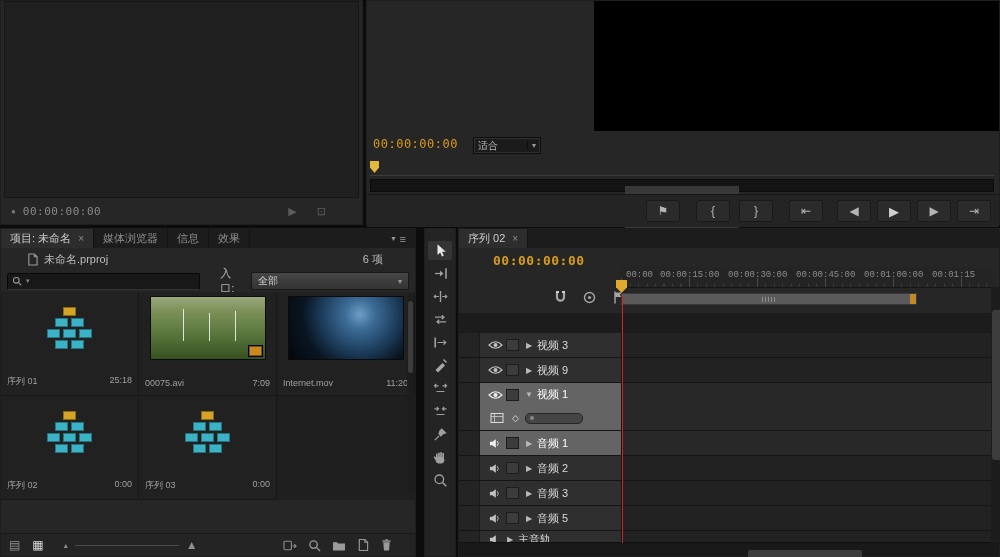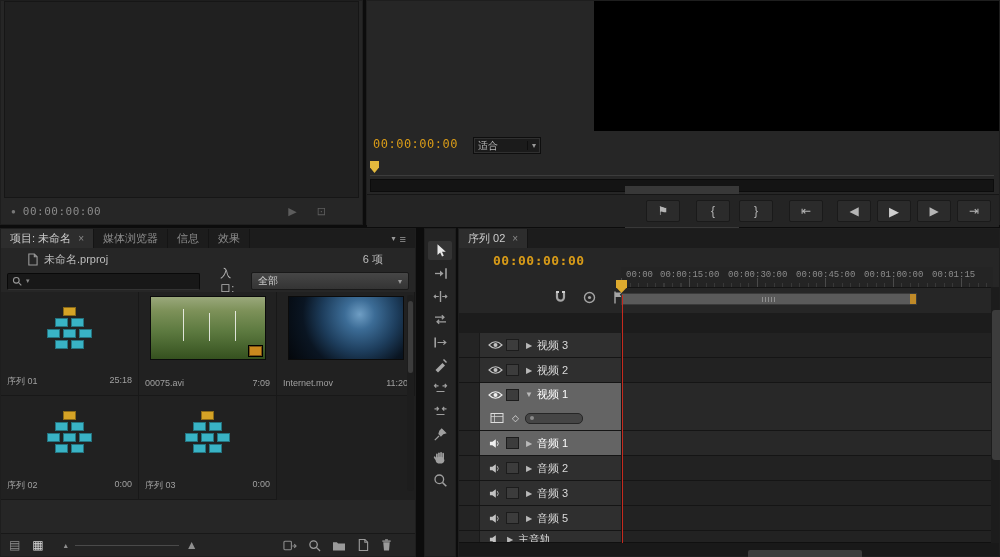--- a/index.html
+++ b/index.html
@@ -490,21 +490,21 @@
         <div class="tgut"></div>
         <div class="thead">
           <span class="ticon">
             <svg width="15" height="10" viewBox="0 0 15 10">
                 <path d="M1 5 Q7.5 -1.5 14 5 Q7.5 11.5 1 5 Z" fill="none" stroke="#c2c2c2" stroke-width="1.1"></path>
                 <circle cx="7.5" cy="5" r="2" fill="#c2c2c2"></circle>
               </svg>
             </span>
           <span class="lockbox"></span>
           <span class="tri">▶</span>
-          <span class="tname">视频 2</span>
+          <span class="tname">视频 9</span>
         </div>
         <div class="tlane"></div>
       </div>
 
       <div class="trow" style="height:48px">
         <div class="tgut"></div>
         <div class="thead sel v1">
           <div class="thr">
             <span class="ticon">
               <svg width="15" height="10" viewBox="0 0 15 10">

